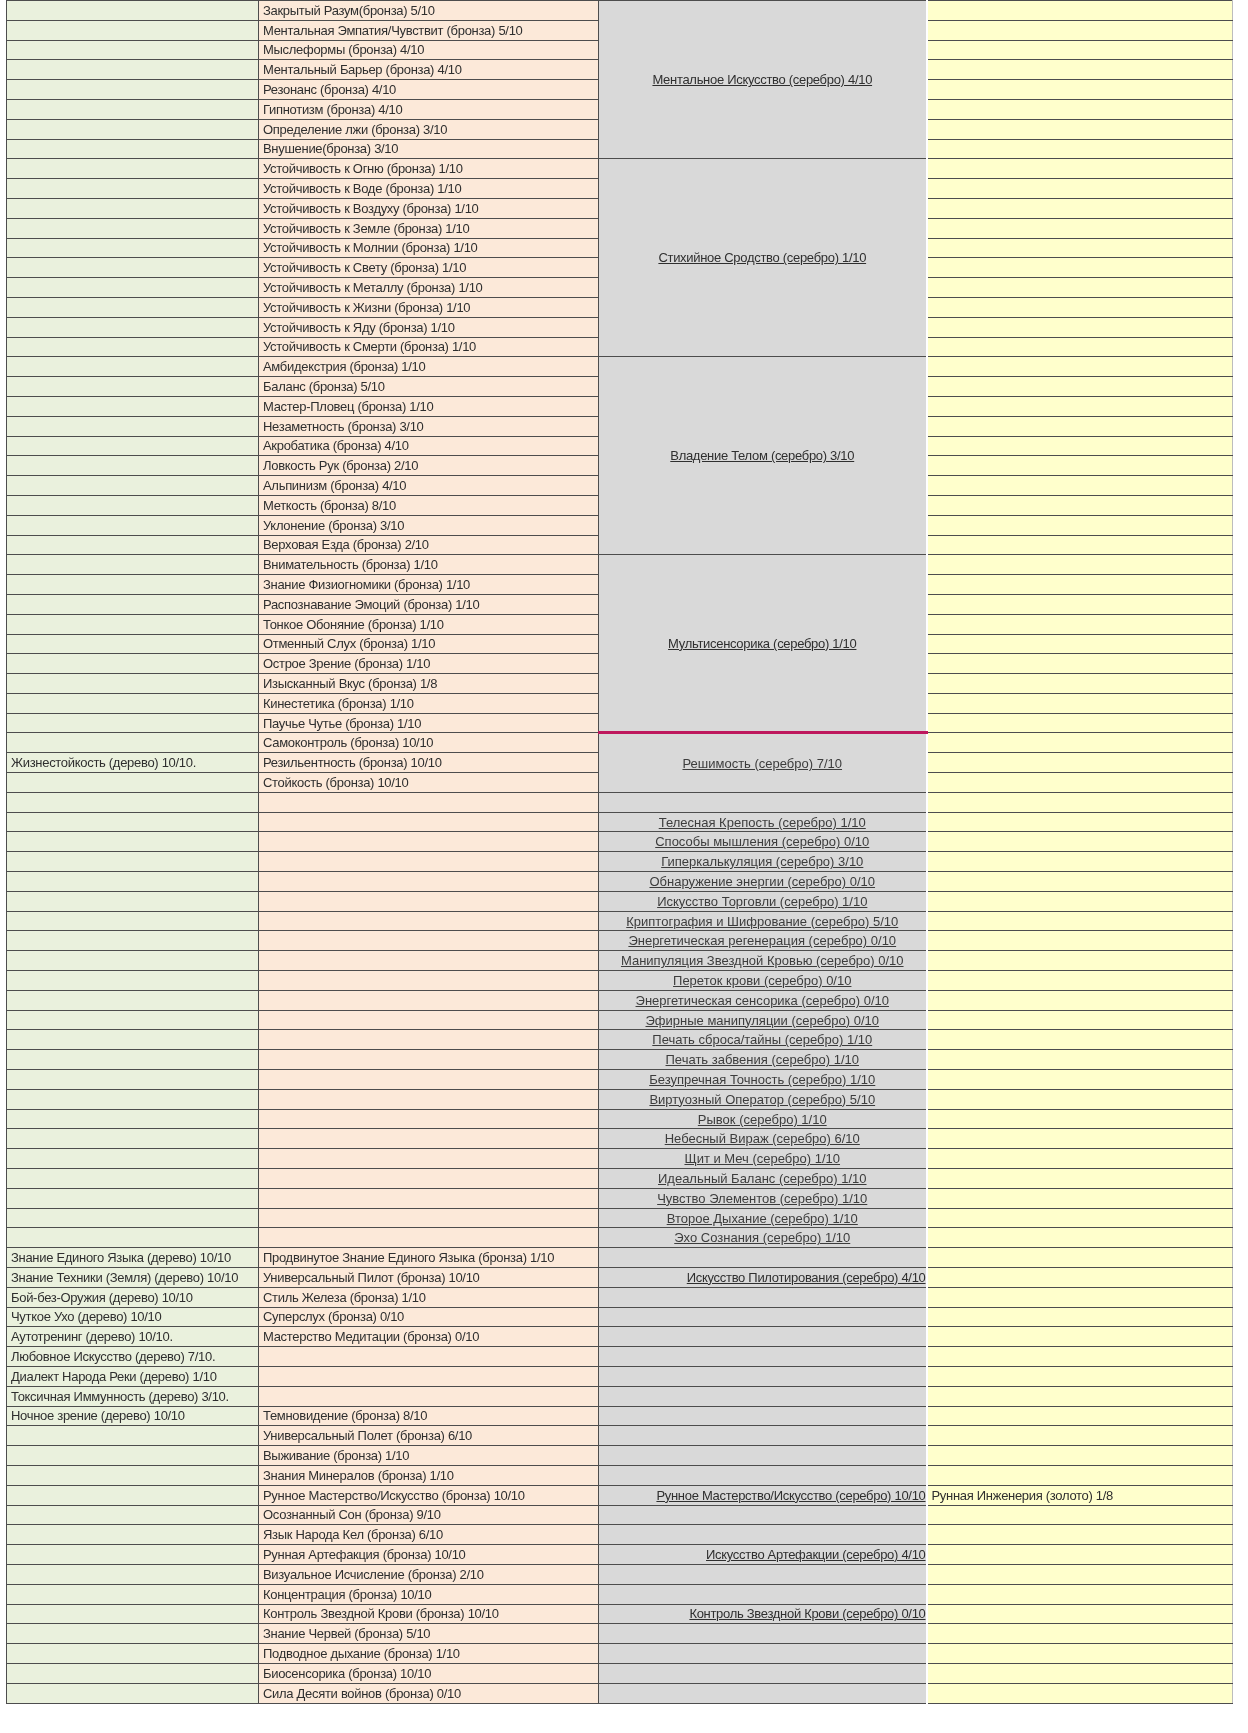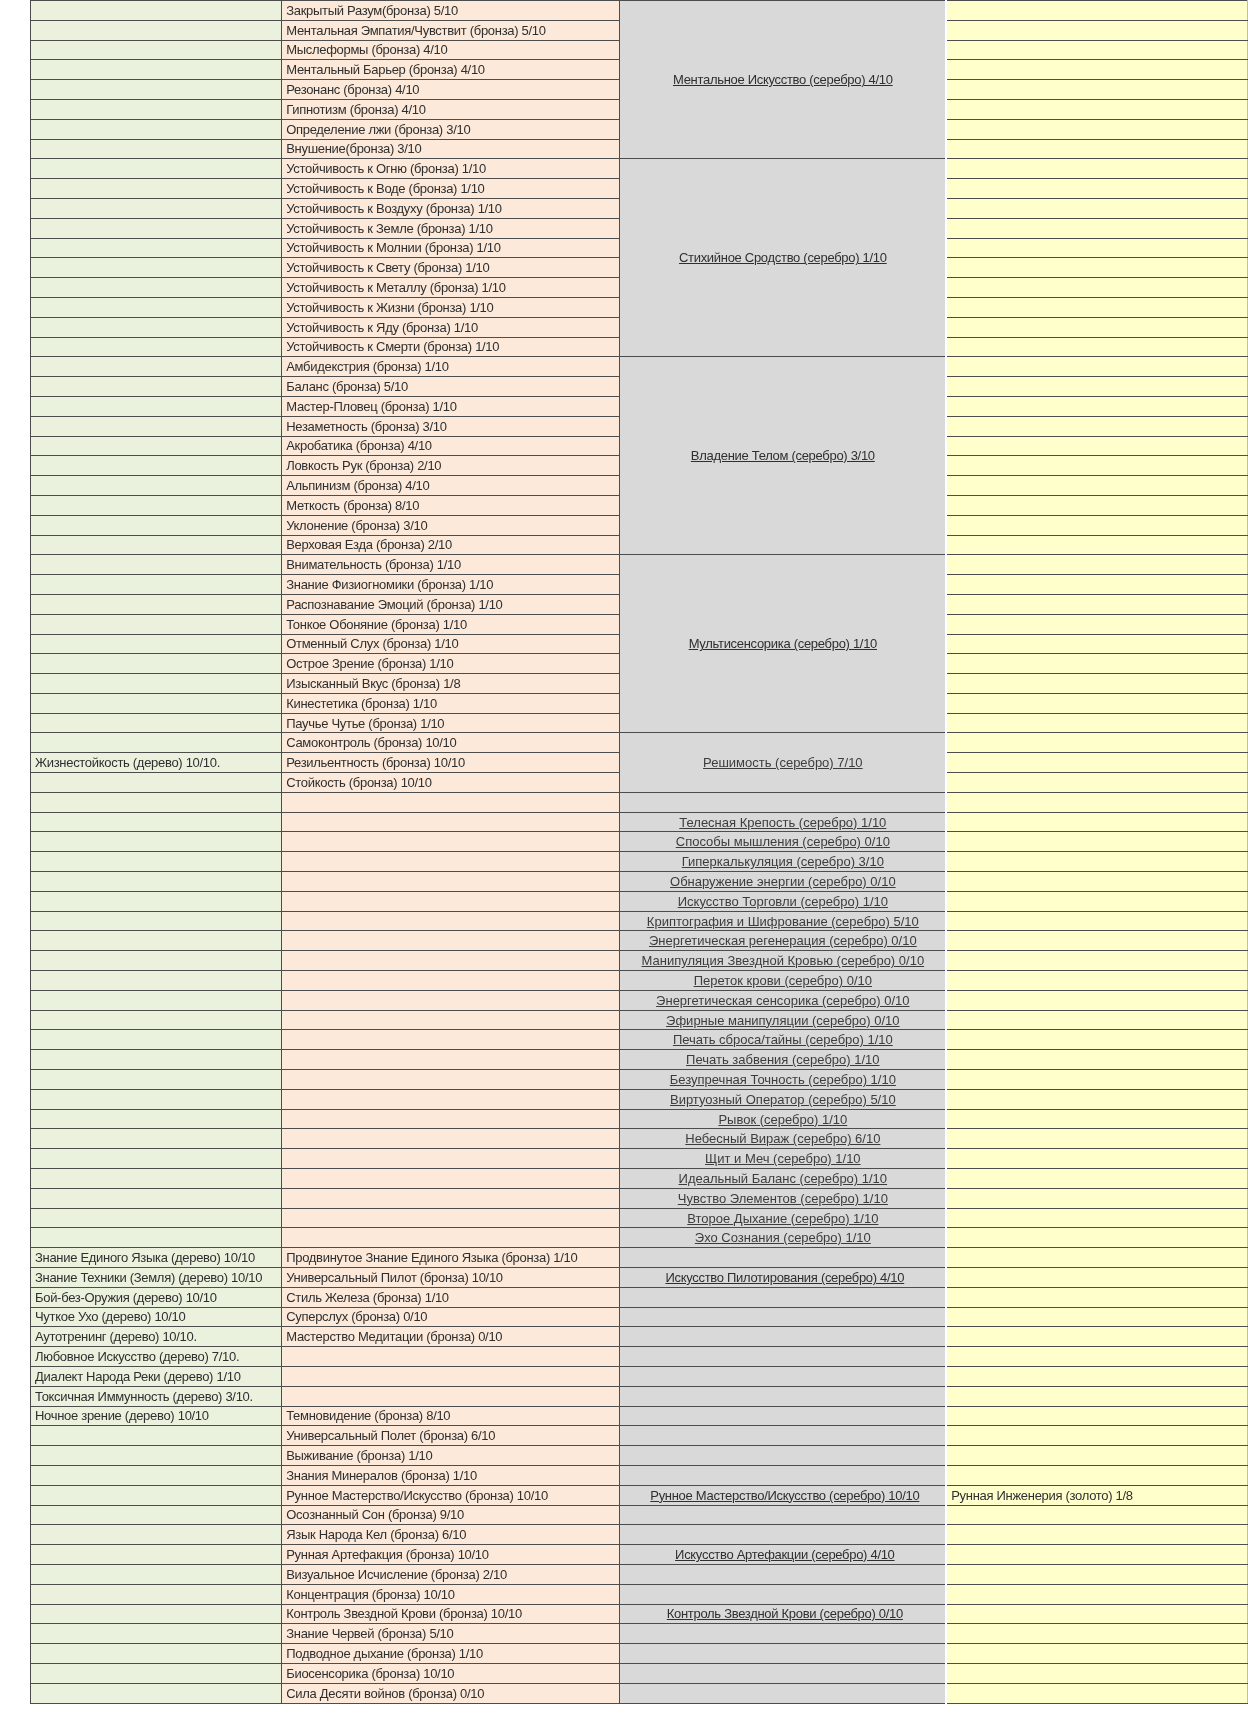--- a/index.html
+++ b/index.html
@@ -1,39 +1,39 @@
 <!DOCTYPE html>
 <html><head>
 <meta charset="utf-8">
 <style>
   html,body{margin:0;padding:0;background:#ffffff;}
   body{width:1248px;height:1733px;position:relative;font-family:"Liberation Sans",sans-serif;}
   #sheet{position:absolute;left:6px;top:0;}
-  table{border-collapse:collapse;table-layout:fixed;margin-left:24px;}
+  table{border-collapse:collapse;table-layout:fixed;}
   td{
     height:19.8px;
     border:1px solid #4d4d4d;
     padding:0 0 0 4px;
     font-size:13px;
     line-height:1;
     vertical-align:middle;
     white-space:nowrap;
     overflow:hidden;
     box-sizing:border-box;
   }
   .c1{background:#eaf1dd;color:#2f2f2f;}
   .c2{background:#fce9d9;color:#2f2f2f;}
   .c3{background:#d9d9d9;color:#2f2f2f;text-decoration:underline;}
   .c4{background:#ffffcc;border-left:2px solid #ffffff;border-right:1px solid #bdbdbd;color:#2f2f2f;}
   .cond{letter-spacing:-0.3px;}
   .alt{letter-spacing:0;color:#3d3d3d;}
   .merged{text-align:center;vertical-align:middle;padding:0;}
   .center{text-align:center;padding:0;}
-  .left{text-align:center;}
-  .accent{border-top:1px solid #be185d;}
+  .left{text-align:right;}
+  .accent{border-top:3px solid #be185d;}
 </style>
 </head>
 <body>
 
 <div id="sheet">
   <table>
     <colgroup>
       <col style="width:252px">
       <col style="width:340px">
       <col style="width:328px">

